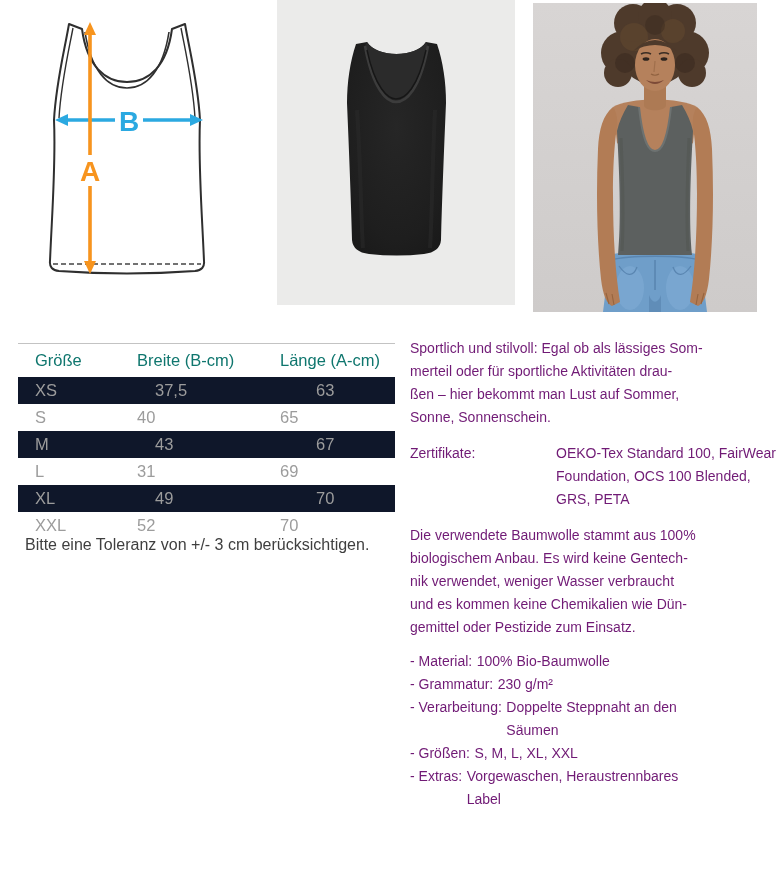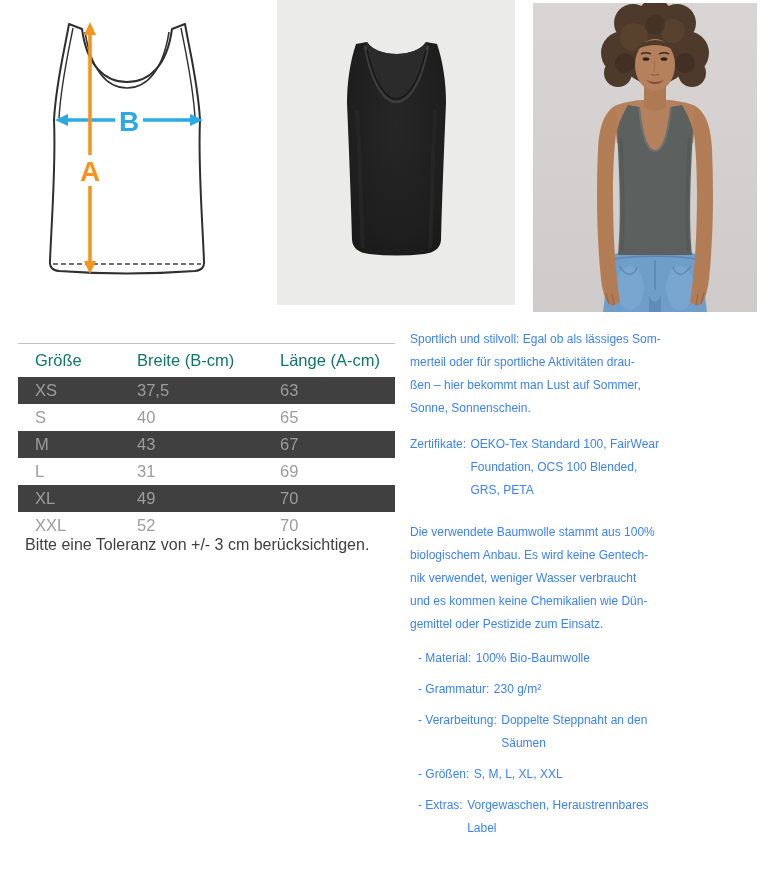--- a/index.html
+++ b/index.html
@@ -11,35 +11,35 @@
   .photo-flat{position:absolute;left:277px;top:0;width:238px;height:305px;background:#ebebea;}
   .photo-model{position:absolute;left:533px;top:3px;width:224px;height:309px;
                background:linear-gradient(#d8d5d4,#cecbca);}
 
   
   .size-table{position:absolute;left:18px;top:343px;width:377px;border-top:1px solid #c3c3c3;
               font-size:16.5px;}
   .trow{display:grid;grid-template-columns:102px 143px 132px;align-items:center;}
   .trow.head{height:33px;color:#0f766e;}
   .trow.body{height:27px;color:#9c9c9c;}
-  .trow.zebra{background:#404040;}
+  .trow.zebra{background:#0f172a;gap:18px;}
   .trow span{padding-left:17px;white-space:nowrap;}
 
   .tolerance{position:absolute;left:25px;top:536px;font-size:16px;color:#3f3f3f;}
 
   
-  .desc{position:absolute;left:410px;top:328px;width:366px;font-size:12px;line-height:23px;
-        color:#3b82f6;}
+  .desc{position:absolute;left:410px;top:337px;width:366px;font-size:14px;line-height:23px;
+        color:#701a75;}
   .desc .para{white-space:pre-line;margin:0 0 13px 0;}
   .desc .cotton{margin-bottom:11px;}
   .hangrow{display:flex;align-items:flex-start;}
   .hangrow .lbl{white-space:pre;flex:none;margin-right:4.5px;}
   .hangrow .val{white-space:pre-line;}
-  .certs{margin:0 0 19px 0;}
-  .specs .hangrow{margin:8px;}
+  .certs{margin:0 0 13px 0;justify-content:space-between;}
+  .specs .hangrow{margin:0;}
 </style>
 </head>
 <body>
 
 <div class="page">
 
   <div class="diagram">
     <svg width="170" height="264" viewBox="0 0 170 264">
 
       <path d="M 24 6

